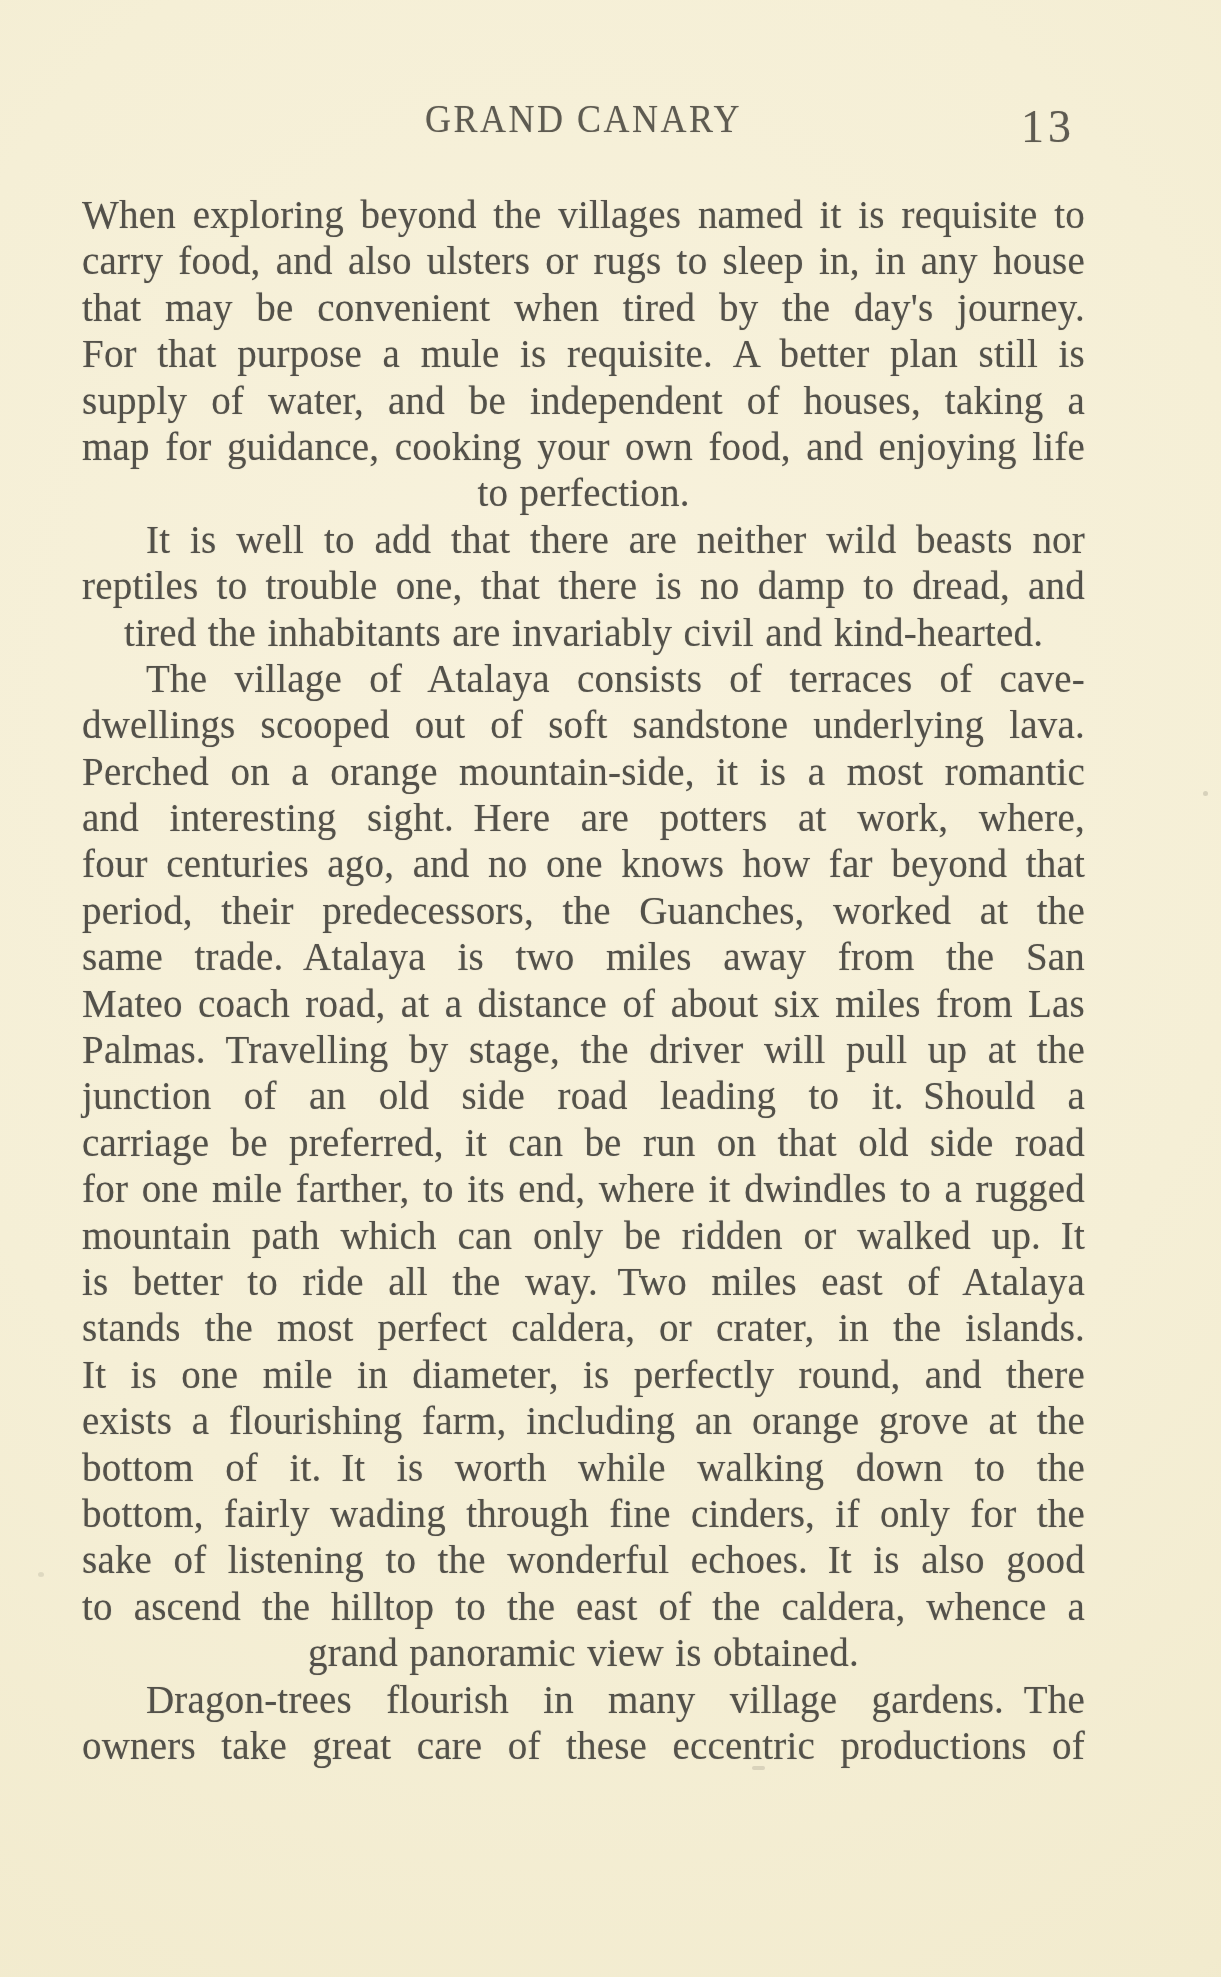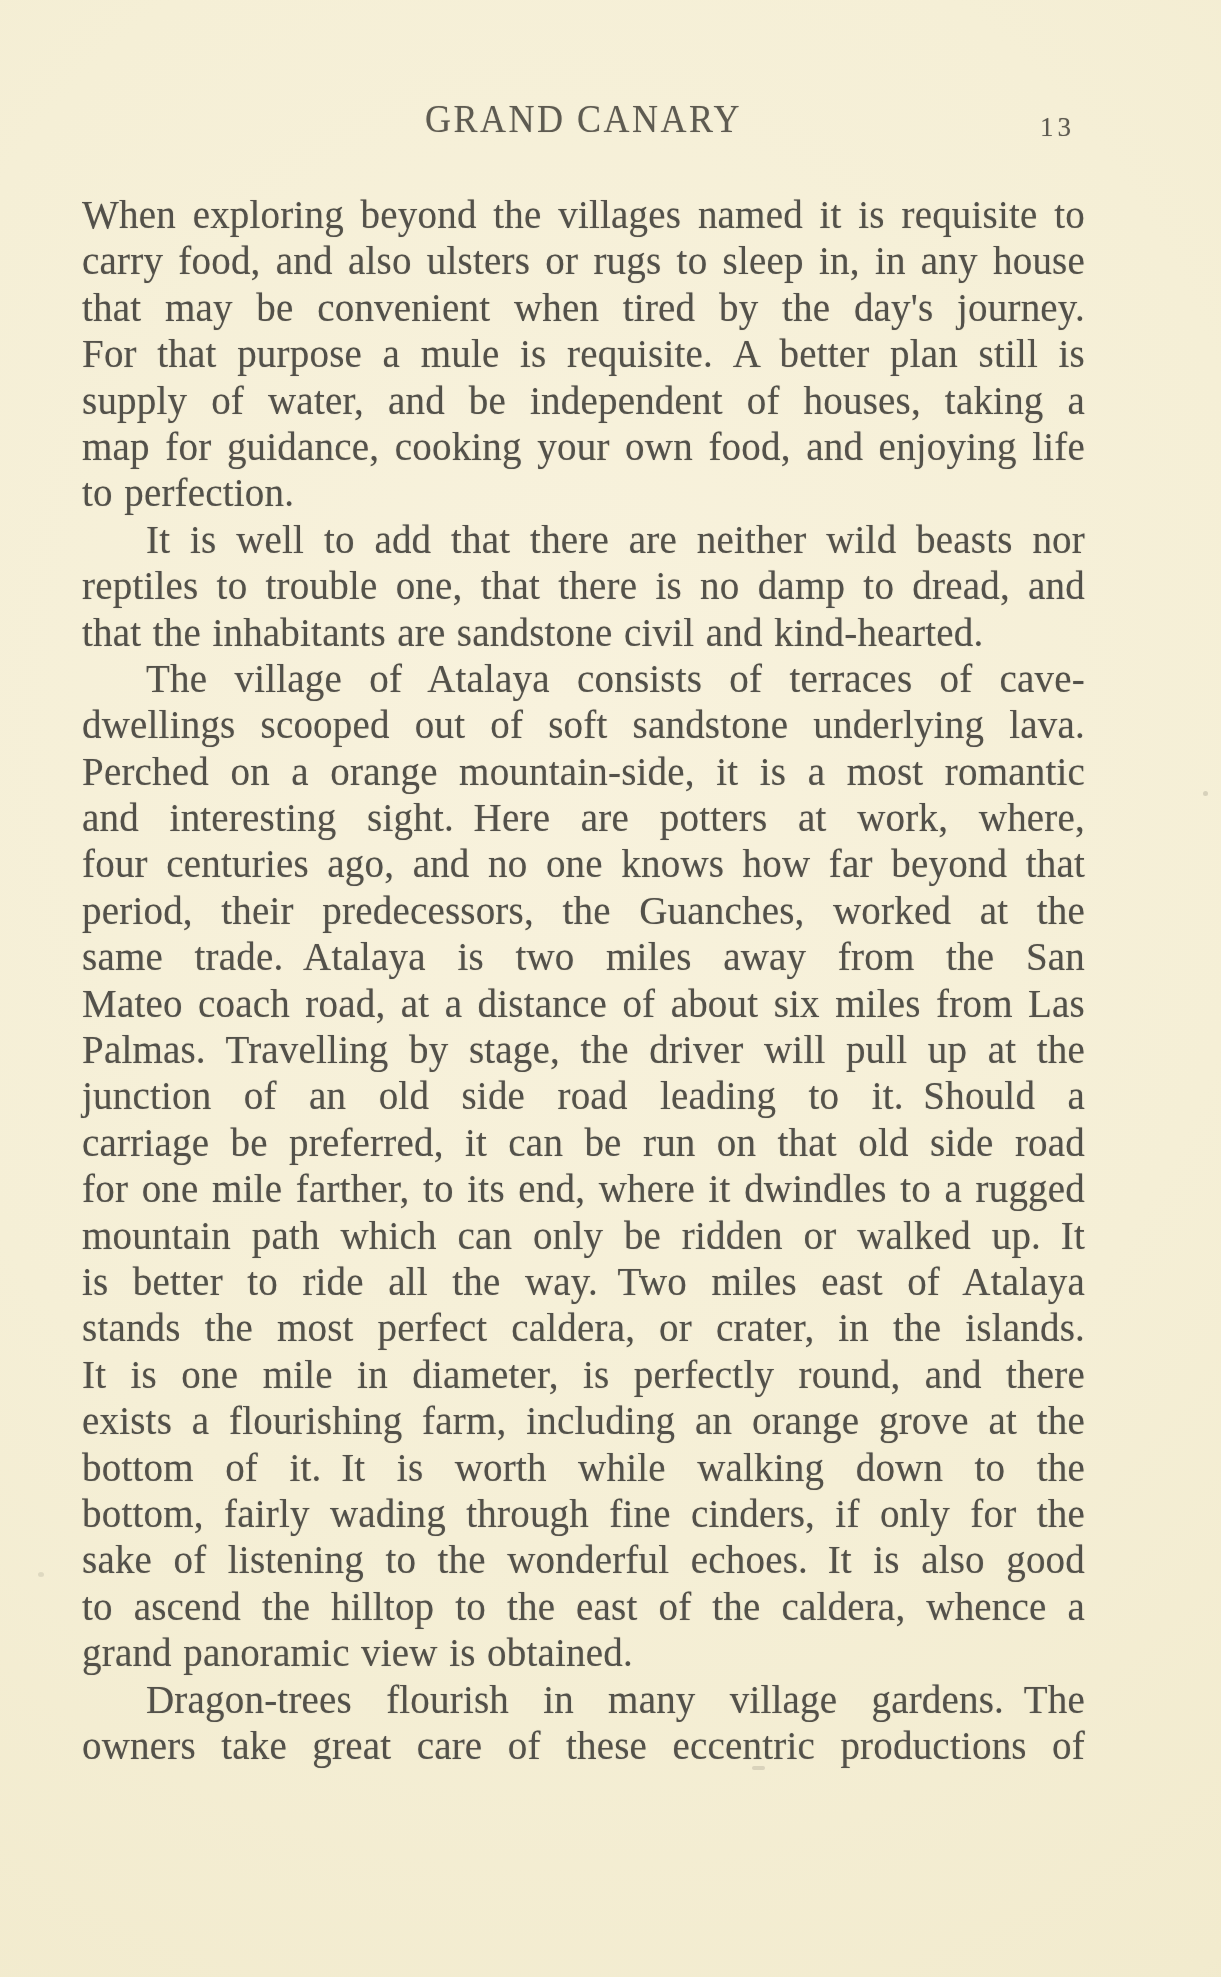--- a/index.html
+++ b/index.html
@@ -22,36 +22,36 @@
   }
   .head-title {
     position: absolute; left: 50%; top: 0;
     transform: translateX(-50%) scaleY(1.10);
     transform-origin: center top;
     font-size: 36px; letter-spacing: 2.5px; white-space: nowrap;
     color: var(--header-ink, #5e5b51);
     text-shadow: 0 0 1px rgba(94,91,81,.4);
   }
   .folio {
-    position: absolute; right: 10px; top: 16px;
-    font-size: 27px; letter-spacing: 4px;
+    position: absolute; right: 10px; top: 4px;
+    font-size: 46px; letter-spacing: 4px;
     color: var(--header-ink, #5e5b51);
     text-shadow: 0 0 1px rgba(94,91,81,.4);
   }
   .text-block {
     position: absolute; left: 82px; top: 192px; width: 1003px;
   }
   .line {
     height: 46.4px; line-height: 46.4px;
     font-size: 39px; letter-spacing: 0.2px; word-spacing: 1.5px;
     white-space: nowrap;
     text-shadow: 0 0 1px rgba(86,83,74,.45);
   }
   .line.j { text-align: justify; text-align-last: justify; white-space: normal; }
-  .line.l { text-align: left; }
+  .line.l { text-align: center; }
   .line.ind { text-indent: 64px; }
   .speck {
     position: absolute; background: rgba(86,83,74,.38); border-radius: 50%;
   }
   .speck.dash { border-radius: 2px; }
 </style>
 </head>
 <body>
 
 <div class="page" style="--ink: #53514a; --header-ink: #5e5b51;">
@@ -64,21 +64,21 @@
   <main class="text-block">
       <div class="line j">When exploring beyond the villages named it is requisite to</div>
       <div class="line j">carry food, and also ulsters or rugs to sleep in, in any house</div>
       <div class="line j">that may be convenient when tired by the day's journey.</div>
       <div class="line j">For that purpose a mule is requisite. A better plan still is</div>
       <div class="line j">supply of water, and be independent of houses, taking a</div>
       <div class="line j">map for guidance, cooking your own food, and enjoying life</div>
       <div class="line l">to perfection.</div>
       <div class="line j ind">It is well to add that there are neither wild beasts nor</div>
       <div class="line j">reptiles to trouble one, that there is no damp to dread, and</div>
-      <div class="line l">that the inhabitants are sandstone civil and kind-hearted.</div>
+      <div class="line l">tired the inhabitants are invariably civil and kind-hearted.</div>
       <div class="line j ind">The village of Atalaya consists of terraces of cave-</div>
       <div class="line j">dwellings scooped out of soft sandstone underlying lava.</div>
       <div class="line j">Perched on a orange mountain-side, it is a most romantic</div>
       <div class="line j">and interesting sight. Here are potters at work, where,</div>
       <div class="line j">four centuries ago, and no one knows how far beyond that</div>
       <div class="line j">period, their predecessors, the Guanches, worked at the</div>
       <div class="line j">same trade. Atalaya is two miles away from the San</div>
       <div class="line j">Mateo coach road, at a distance of about six miles from Las</div>
       <div class="line j">Palmas. Travelling by stage, the driver will pull up at the</div>
       <div class="line j">junction of an old side road leading to it. Should a</div>

